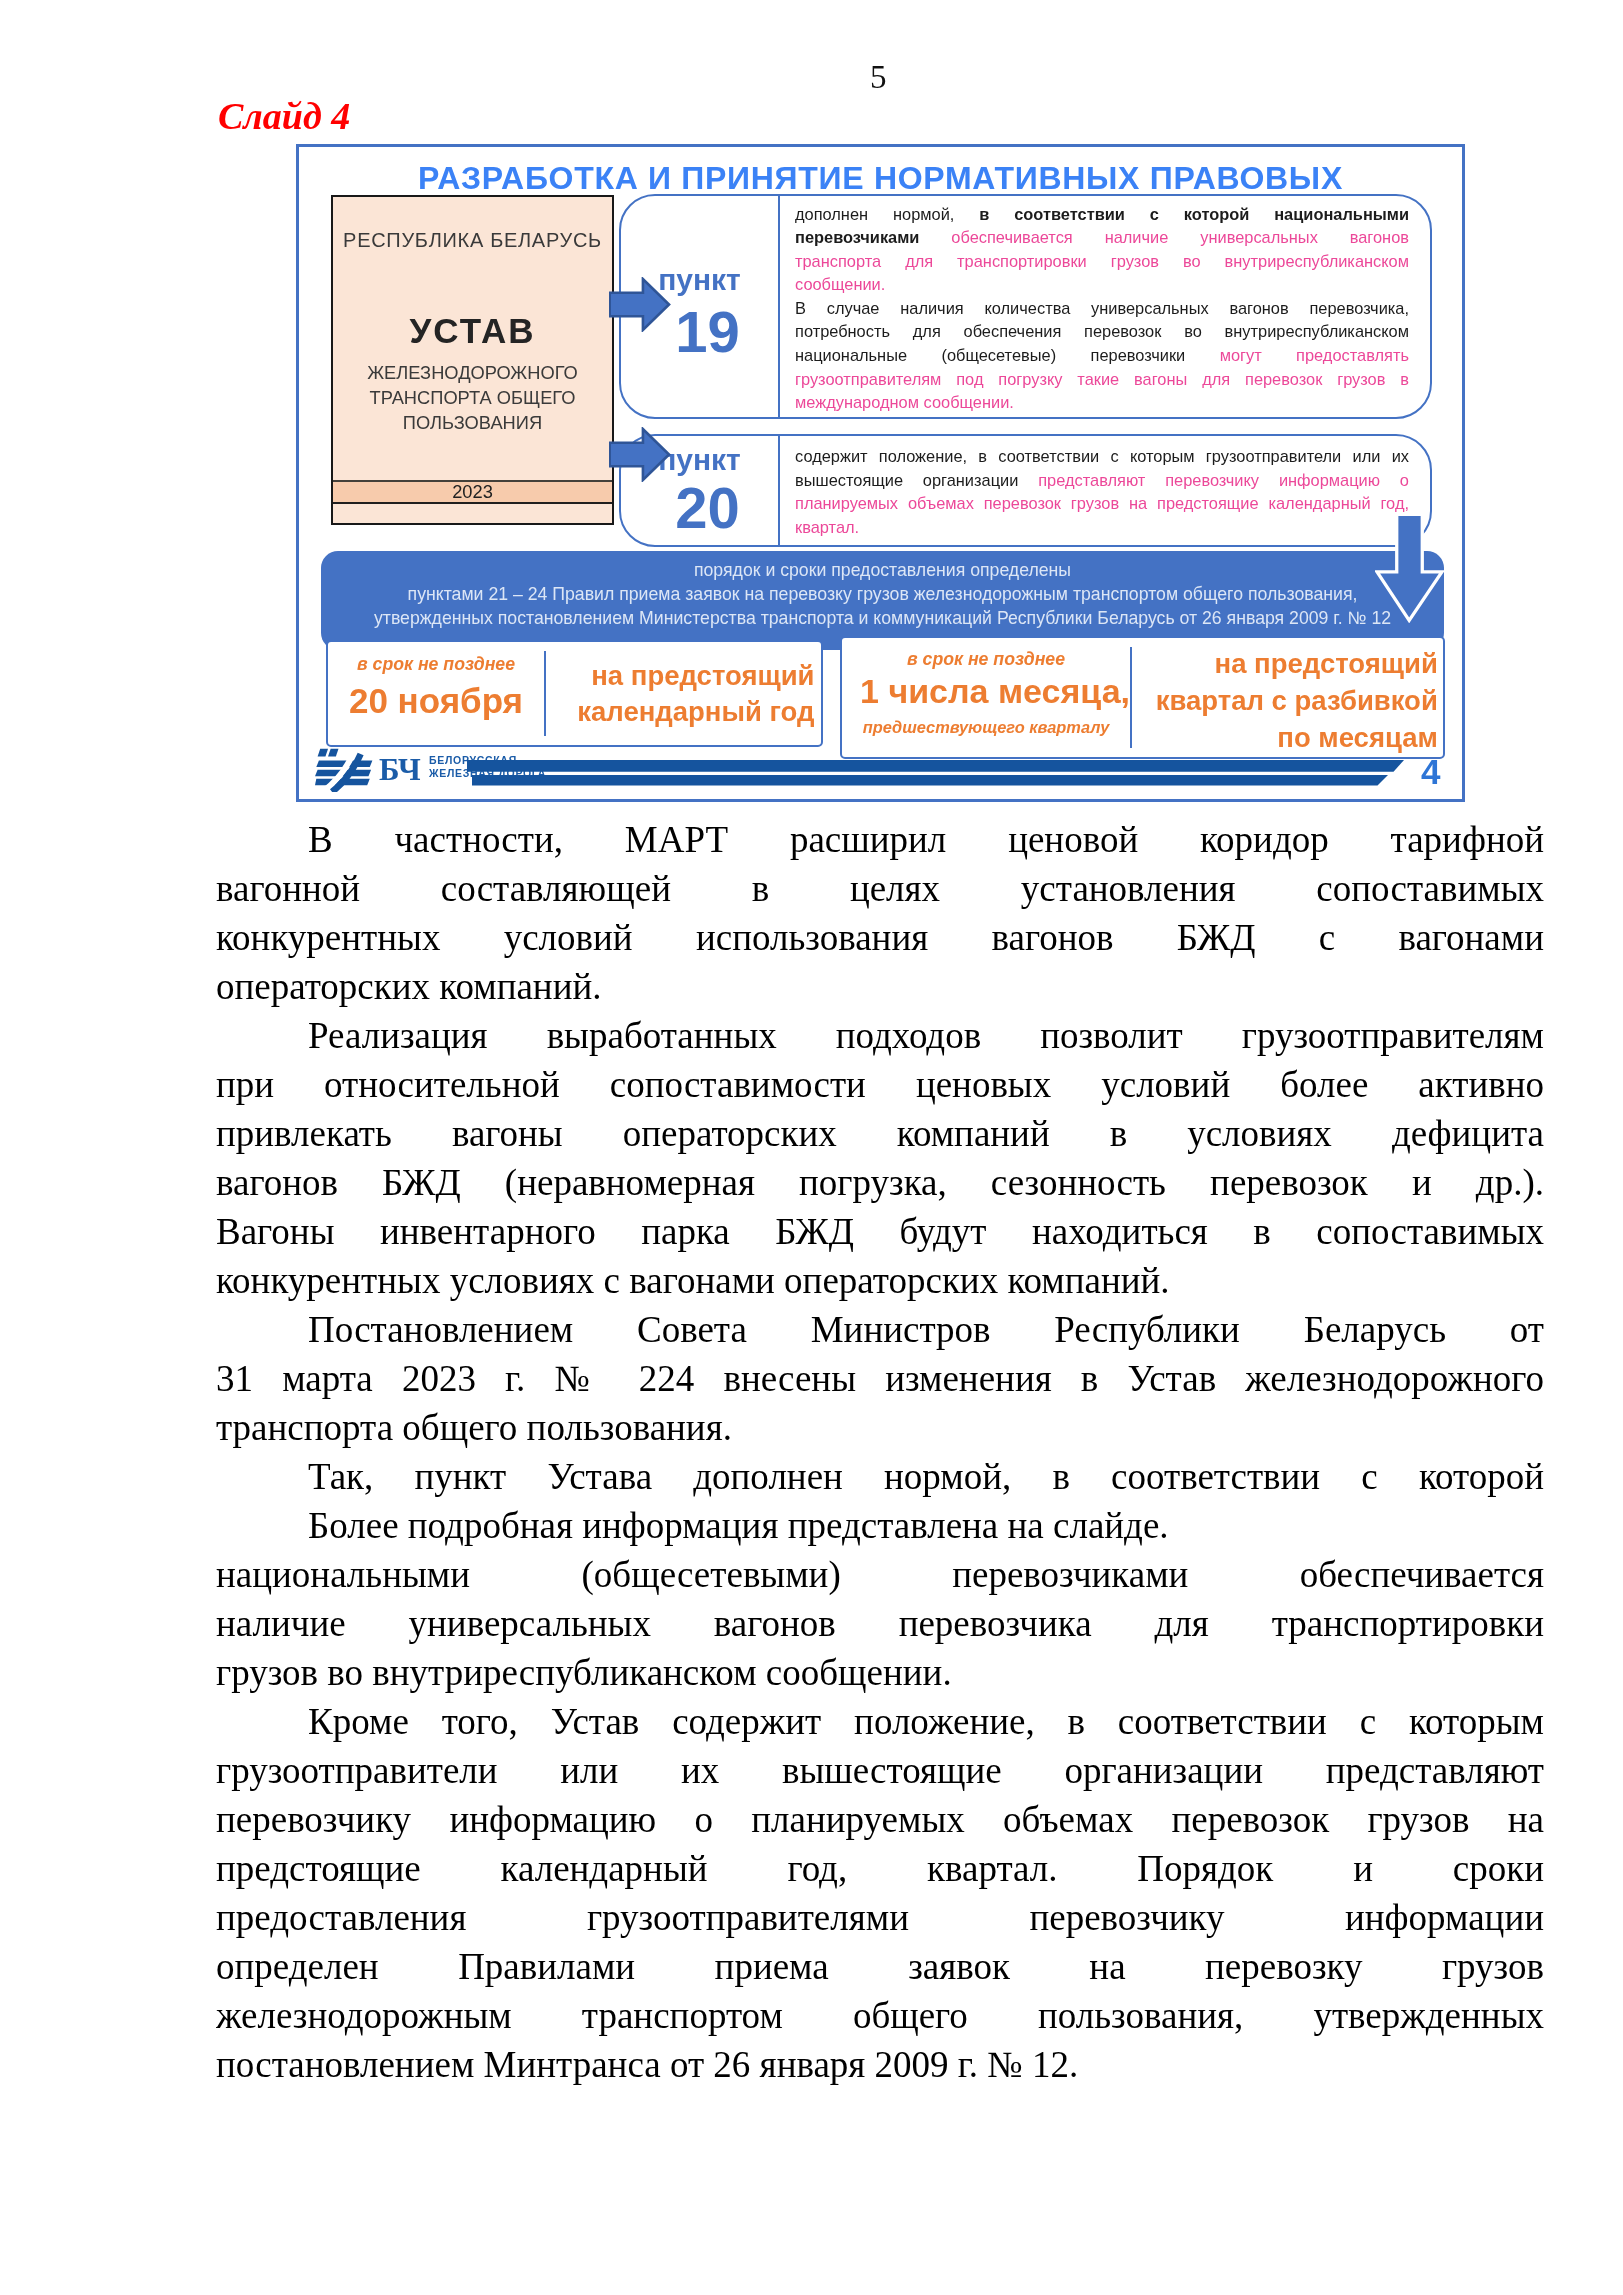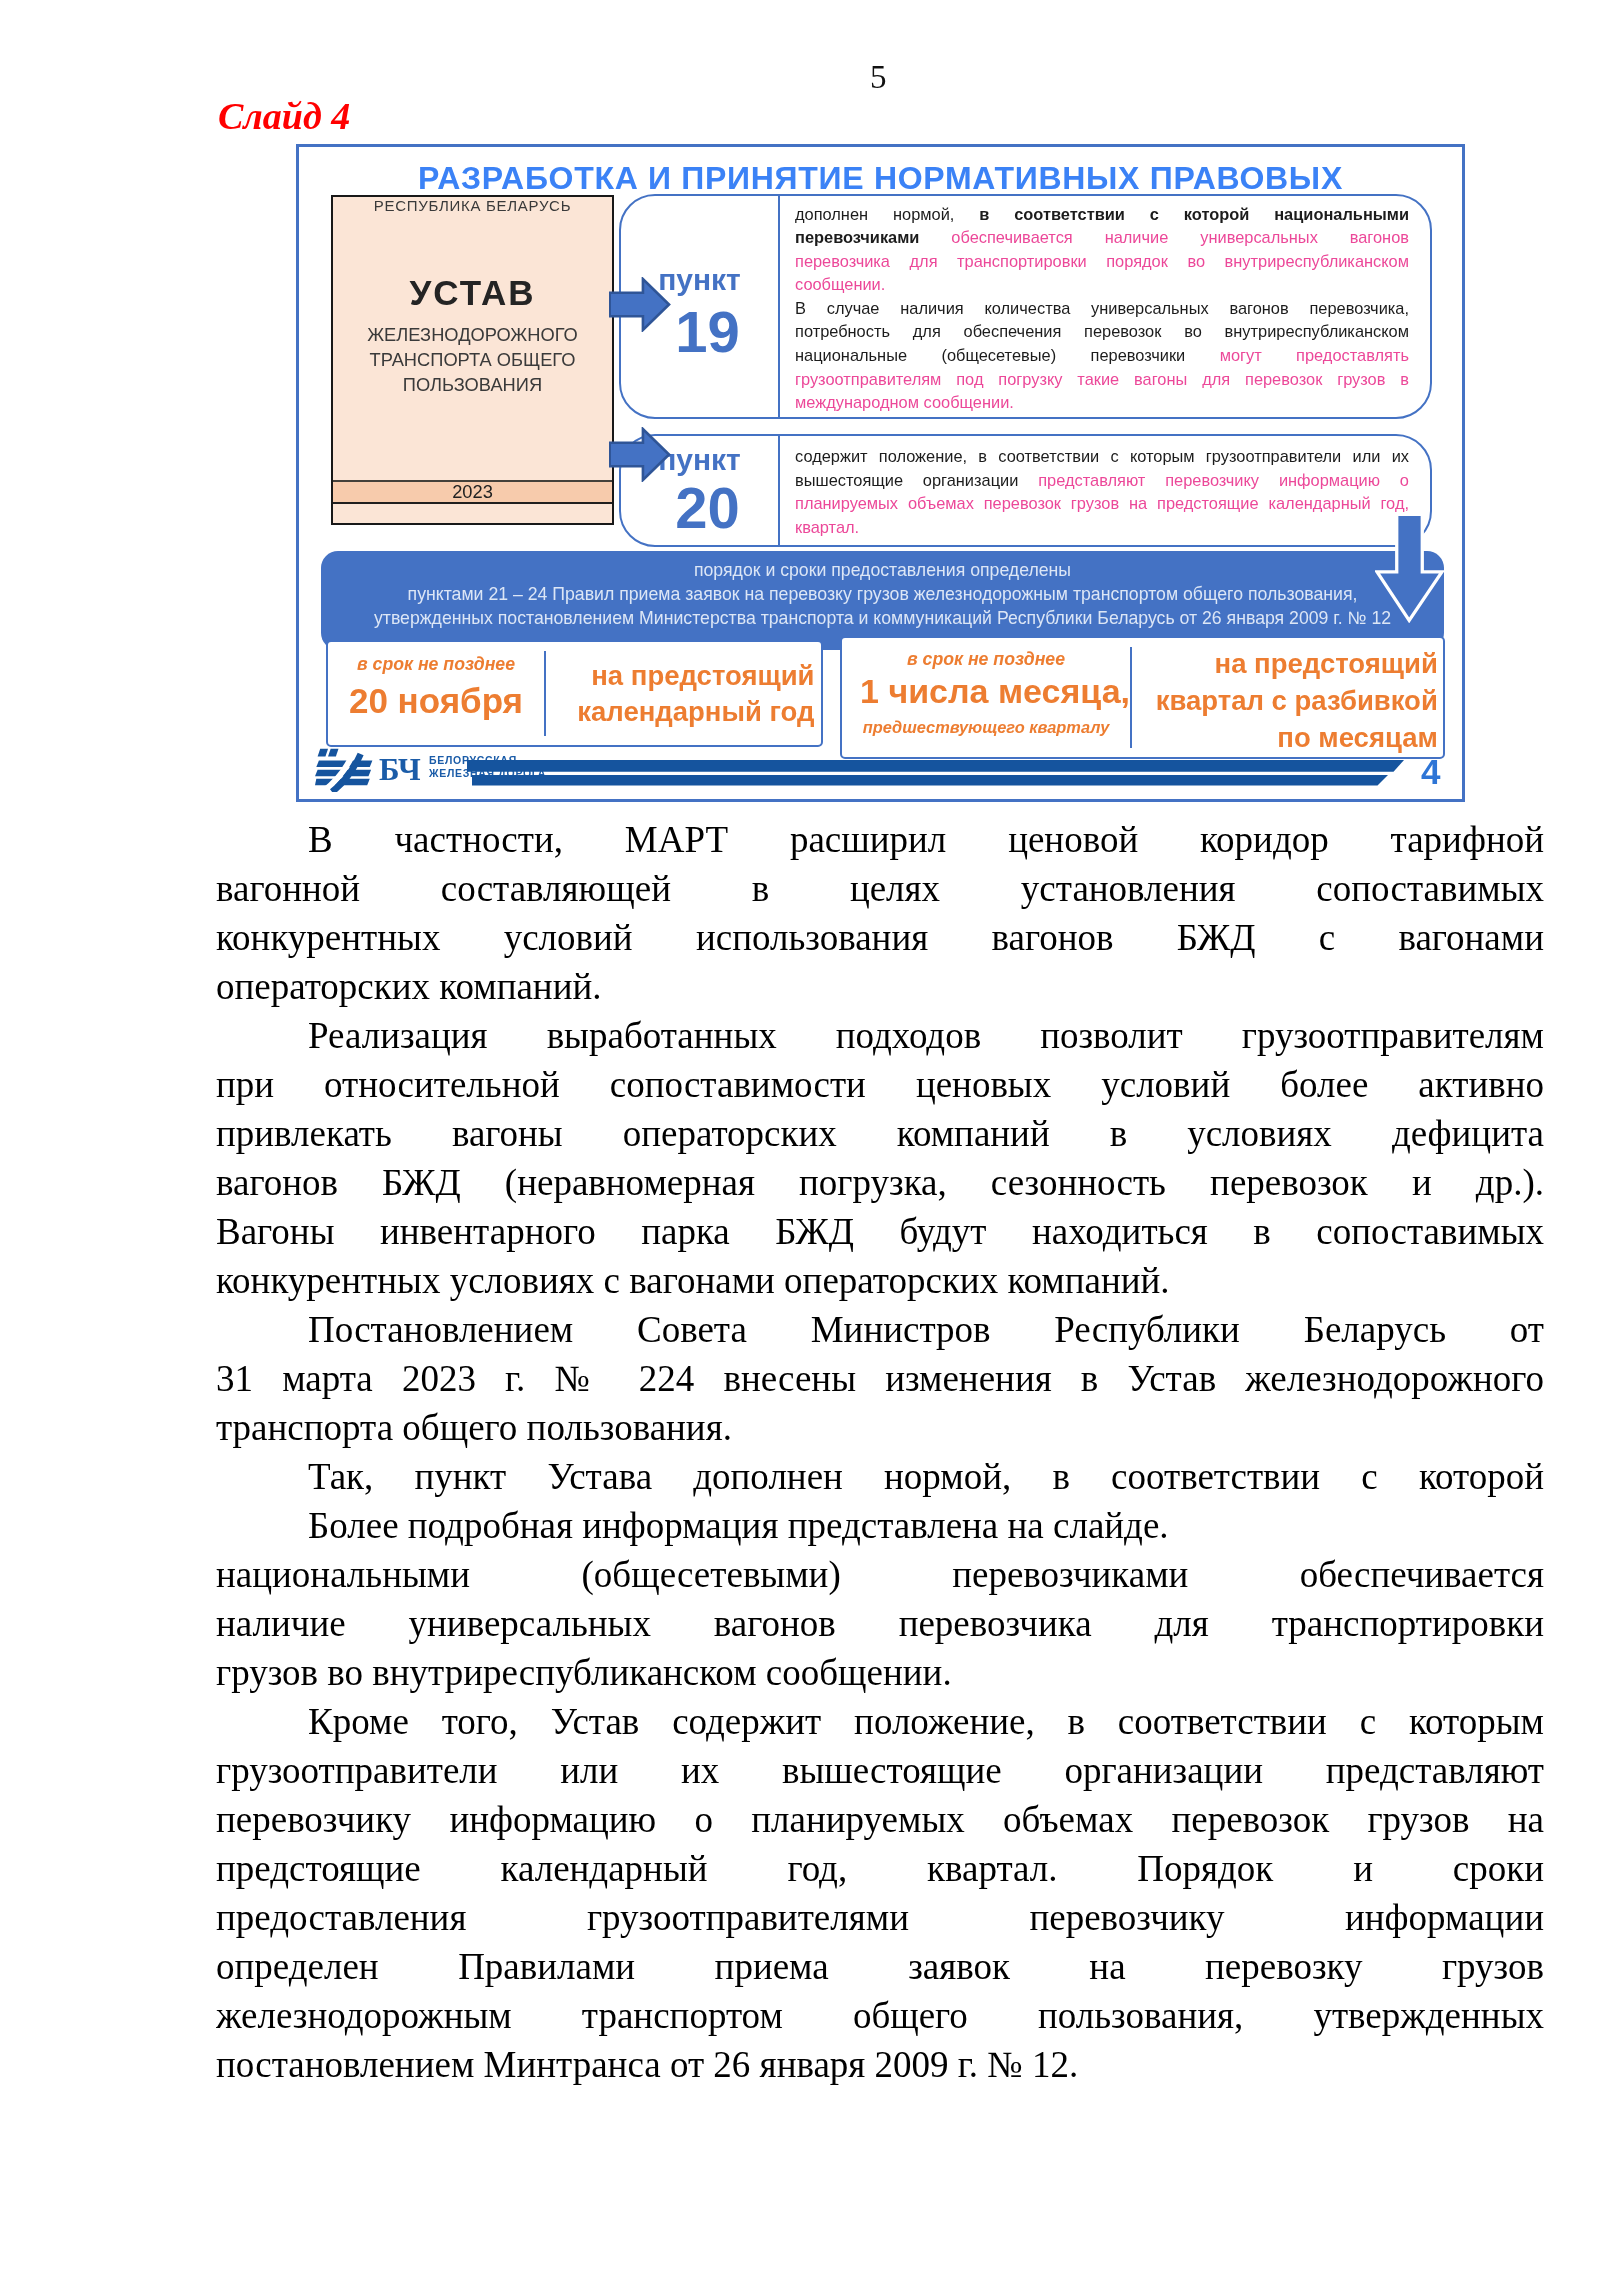--- a/index.html
+++ b/index.html
@@ -16,21 +16,21 @@
   .slide{
     left:296px;top:144px;width:1169px;height:658px;
     border:3.3px solid #4472C4;background:#fff;box-sizing:border-box;
     font-family:"Liberation Sans",sans-serif;overflow:hidden;
   }
   .slide-title{left:0;right:0;top:13px;text-align:center;font-size:32px;font-weight:bold;
     color:#3b82f6;letter-spacing:0.7px;}
 
   .book{left:32px;top:48px;width:283px;height:330px;background:#FBE5D6;
     border:2.6px solid #181818;box-sizing:border-box;text-align:center;color:#3a3a3a;}
-  .book-country{font-size:15px;letter-spacing:0.7px;}
+  .book-country{margin-top:32px;font-size:20px;letter-spacing:0.7px;}
   .book-ustav{margin-top:59px;font-size:35px;font-weight:bold;color:#242424;letter-spacing:2px;}
   .book-sub{margin-top:9.2px;font-size:18.3px;line-height:25px;}
   .book-strip{position:absolute;left:0;right:0;top:283px;height:23.6px;background:#F7CBAC;
     border-top:2.6px solid #44403a;border-bottom:2px solid #1f1f1f;box-sizing:border-box;
     font-size:18.3px;color:#222;line-height:19.6px;}
 
   .parrow{position:absolute;width:62px;height:55px;z-index:2;}
   #arrow1{left:310px;top:130px;}
   #arrow2{left:310px;top:280px;}
 
@@ -124,21 +124,21 @@
     <polygon points="1,24 52,24 52,3 92,42 52,81 52,60 1,60" fill="#4472C4" stroke="#2F5597" stroke-width="4"></polygon>
   </svg>
 
   <div class="pbox" id="p19">
     <div class="pdivider"></div>
     <div class="plabel">пункт</div>
     <div class="pnumber">19</div>
     <div class="ptext" id="p19-lines">
         <div class="sline"><span class="seg-n">дополнен нормой, </span><span class="seg-b">в соответствии с которой национальными (общесетевыми)</span></div>
         <div class="sline"><span class="seg-b">перевозчиками </span><span class="seg-u">обеспечивается наличие универсальных вагонов</span></div>
-        <div class="sline"><span class="seg-u">перевозчика для транспортировки порядок во внутриреспубликанском</span></div>
+        <div class="sline"><span class="seg-u">транспорта для транспортировки грузов во внутриреспубликанском</span></div>
         <div class="sline end"><span class="seg-u">сообщении.</span></div>
         <div class="sline"><span class="seg-n">В случае наличия количества универсальных вагонов перевозчика, превышающего</span></div>
         <div class="sline"><span class="seg-n">потребность для обеспечения перевозок во внутриреспубликанском сообщении,</span></div>
         <div class="sline"><span class="seg-n">национальные (общесетевые) перевозчики </span><span class="seg-u">могут предоставлять</span></div>
         <div class="sline"><span class="seg-u">грузоотправителям под погрузку такие вагоны для перевозок грузов в</span></div>
         <div class="sline end"><span class="seg-u">международном сообщении.</span></div>
       </div>
   </div>
 
   <div class="pbox" id="p20">

